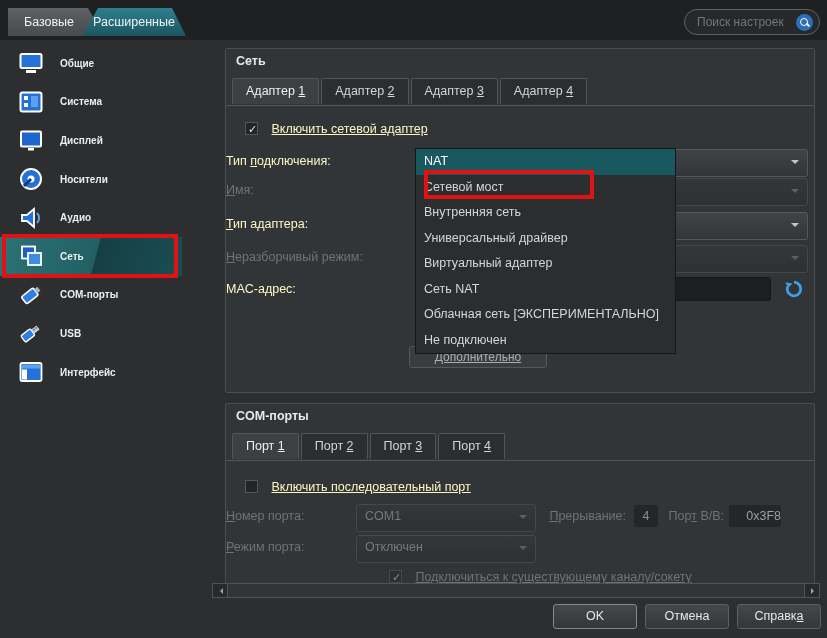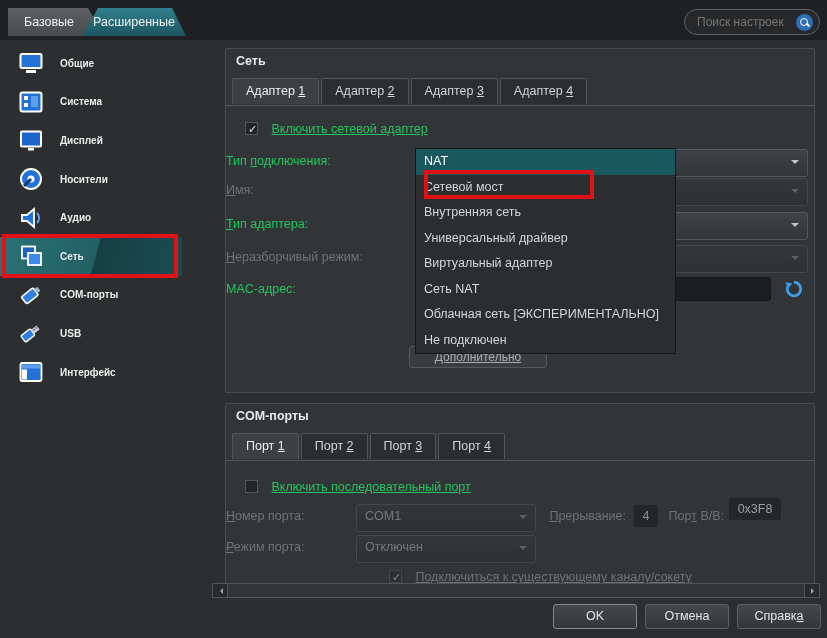--- a/index.html
+++ b/index.html
@@ -48,21 +48,21 @@
   .tab.active { background:#3d4043; z-index:3; color:#eef0f0; }
   .tabline { position:absolute; left:0; right:0; top:56px; height:1px; background:#535658; z-index:2; }
 
   .cb { display:inline-block; width:13px; height:13px; background:#222426; border:1px solid #54575a;
         vertical-align:-2px; position:relative; }
   .cb.checked::after { content:"\2713"; position:absolute; left:0; top:-1px; width:13px; text-align:center;
         color:#ececec; font-size:11px; font-weight:bold; line-height:14px; }
   .cb.dis { background:#2c2e30; border-color:#45484b; }
   .cb.dis.checked::after { color:#8d9193; }
 
-  .lbl { font-size:12.5px; color:#22c55e; }
+  .lbl { font-size:12.5px; color:#fef9c3; }
   .lbl.dis { color:#6d7376; }
   .mn { text-decoration:underline; }
   .ul { text-decoration:underline; }
 
   .frow { position:absolute; height:24px; line-height:24px; }
   .rlabel { position:absolute; left:0; width:193px; line-height:24px; }
 
   .combo { position:absolute; height:28px; border-radius:3px; border:1px solid #55585b;
            background:linear-gradient(#404345,#333638); }
   .combo .val { padding-left:8px; font-size:12.5px; color:#d8dadb; line-height:22px; }
@@ -317,21 +317,21 @@
   <div class="lbl dis" style="position:absolute; left:318px; top:100px; width:82px; text-align:right; line-height:24px;">
     <span class="mn">П</span><span>рерывание:</span>
   </div>
   <div class="numfield" style="left:408px; top:101px; width:24px;">
     <span>4</span>
   </div>
 
   <div class="lbl dis" style="position:absolute; left:440px; top:100px; width:58px; text-align:right; line-height:24px;">
     <span>Пор</span><span class="mn">т</span><span> В/В:</span>
   </div>
-  <div class="numfield" style="left:503px; top:94px; width:52px; color:#9ba0a3;">
+  <div class="numfield" style="left:503px; top:101px; width:52px; color:#9ba0a3;text-align:right;">
     <span>0x3F8</span>
   </div>
 
   <div class="rlabel lbl dis" style="top:131px; width:125px;">
     <span class="mn">Р</span><span>ежим порта:</span>
   </div>
   <div class="combo dis" style="left:130px; top:131px; width:180px;">
     <div class="val">Отключен</div>
     <div class="arr"></div>
   </div>

